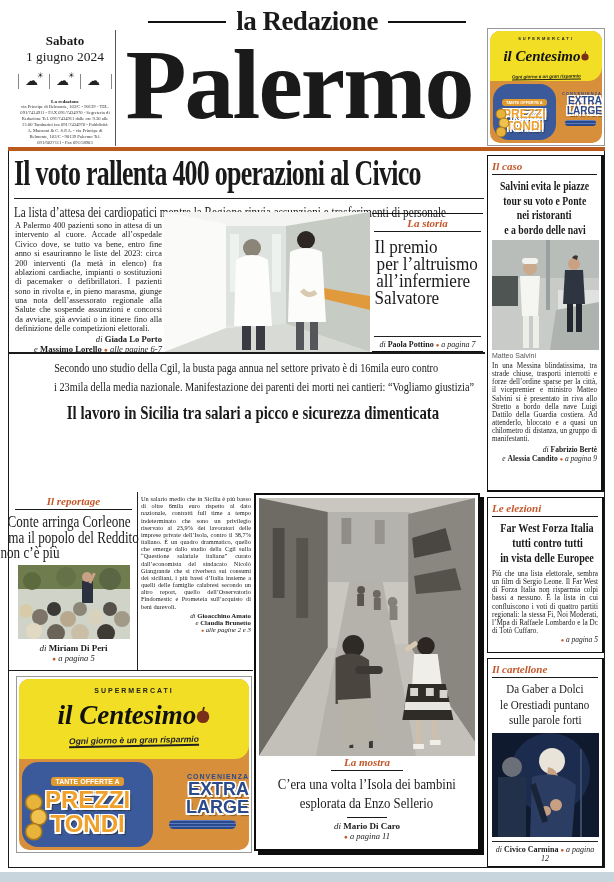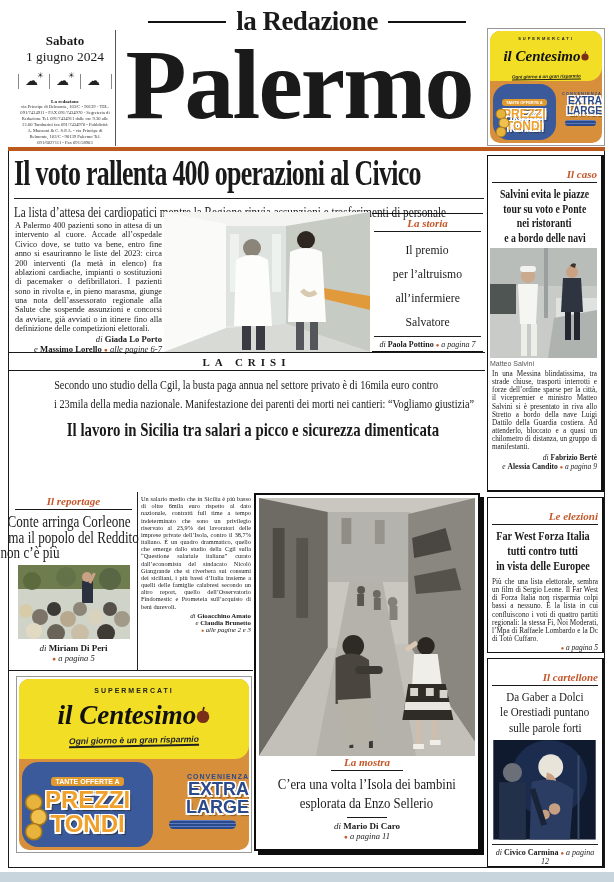--- a/index.html
+++ b/index.html
@@ -85,21 +85,21 @@
   #headline1 span { font-size:36px; font-weight:bold; letter-spacing:-1px; line-height:45px; transform:scaleX(.72); }
   #subhead1 { left:14px; top:198px; width:470px; border-top:1px solid #222; padding-top:4px; }
   #subhead1 span { font-size:14px; transform:scaleX(.8); }
   #main-col { left:15px; top:221px; width:147px; height:131px; display:flex; flex-direction:column; }
   #main-col .body { font-size:8.3px; line-height:1.13; text-align:justify; }
   #main-col .byline { margin-top:auto; text-align:right; font-size:8.6px; }
   #hospital-photo { left:164px; top:212px; width:206px; height:140px; }
   #la-storia { left:372px; top:213px; width:111px; height:139px; border-top:1.5px solid #111; border-bottom:1.5px solid #111;
     display:flex; flex-direction:column; align-items:center; padding:3px 2px 2px; }
   #la-storia .lab-rule { width:100%; margin:2px 0 6px; }
-  #la-storia .title { font-size:13px; line-height:24px; text-align:center; }
+  #la-storia .title { font-size:19px; line-height:17px; text-align:left; }
   #la-storia .byline { margin-top:auto; width:100%; border-top:1px solid #222; padding-top:3px; text-align:center; font-size:8px; }
 
   
   #crisi { left:8px; top:352px; width:477px; text-align:center; }
   #crisi .kicker { font-size:11px; font-weight:bold; letter-spacing:5px; padding:3px 0 2px; }
   #crisi .headline { margin-top:3px; height:50px; }
   #crisi .headline span { font-size:46px; font-weight:bold; letter-spacing:-1px; line-height:50px; transform:scaleX(.78); }
   #crisi .sub { margin-top:4px; }
   #crisi .sub div span { font-size:12.5px; line-height:15.5px; transform:scaleX(.82); }
   #crisi .headline2 { margin-top:6px; }
@@ -119,21 +119,21 @@
   #mostra-box { left:254px; top:493px; width:226px; height:358px; background:#fff; border:2px solid #0d0d0d;
     box-shadow:4px 4px 0 #0d0d0d; padding:3px; display:flex; flex-direction:column; align-items:center; }
   #mostra-box .photo { width:100%; height:258px; }
   #mostra-box .lab-rule { width:72px; margin:2px 0 4px; }
   #mostra-box .title { font-size:15px; line-height:19px; text-align:center; }
   #mostra-box .mini-rule { width:40px; margin:4px 0 3px; }
   #mostra-box .byline { font-size:9px; text-align:center; }
   #mostra-box .pref { font-size:8.5px; font-style:italic; text-align:center; }
 
   
-  .rail { left:487px; width:117px; background:#fff; display:flex; flex-direction:column; align-items:flex-end; padding:12px 4px 0; }
+  .rail { left:487px; width:117px; background:#fff; display:flex; flex-direction:column; align-items:flex-start; padding:4px 4px 0; }
   #il-caso { top:155px; height:337px; border:1px solid #111; border-right-width:3px; border-bottom-width:2px; }
   #le-elezioni { top:497px; height:156px; border:1px solid #111; border-right-width:2px; }
   #il-cartellone { top:658px; height:209px; border:1px solid #111; border-right-width:2px; }
   .rail .lab-rule { width:100%; margin:2px 0 4px; }
   #il-caso .title { font-size:11.5px; font-weight:bold; line-height:14.5px; text-align:center; }
   #il-caso .caption { width:107px; text-align:left; font-size:7px; color:#555; margin:2px 0 3px; }
   #il-caso .body { font-size:7.2px; line-height:1.13; text-align:justify; }
   #il-caso .byline { width:100%; text-align:right; font-size:7.5px; margin-top:2px; }
   #le-elezioni .title { font-size:12px; font-weight:bold; line-height:15px; text-align:center; }
   #le-elezioni .body { font-size:7.2px; line-height:1.13; text-align:justify; margin-top:4px; }
@@ -260,21 +260,20 @@
     <div class="fitc" style="transform:scaleX(.9)">all’infermiere</div>
     <div class="fitc" style="transform:scaleX(.9)">Salvatore</div>
   </div>
   <div class="byline">
     <span class="by-pre">di</span> <b>Paola Pottino</b> <span class="dot">●</span> <i>a pagina 7</i>
   </div>
 </div>
 
 <div class="abs" id="crisi">
   <div class="rule"></div>
-  <div class="kicker">LA CRISI</div>
   <div class="rule"></div>
   <div class="sub">
     <div><span class="fitc">Secondo uno studio della Cgil, la busta paga annua nel settore privato è di 16mila euro contro</span></div>
     <div><span class="fitc">i 23mila della media nazionale. Manifestazione dei parenti dei morti nei cantieri: “Vogliamo giustizia”</span></div>
   </div>
   <div class="headline2">
     <span class="fitc">Il lavoro in Sicilia tra salari a picco e sicurezza dimenticata</span>
   </div>
 </div>
 

